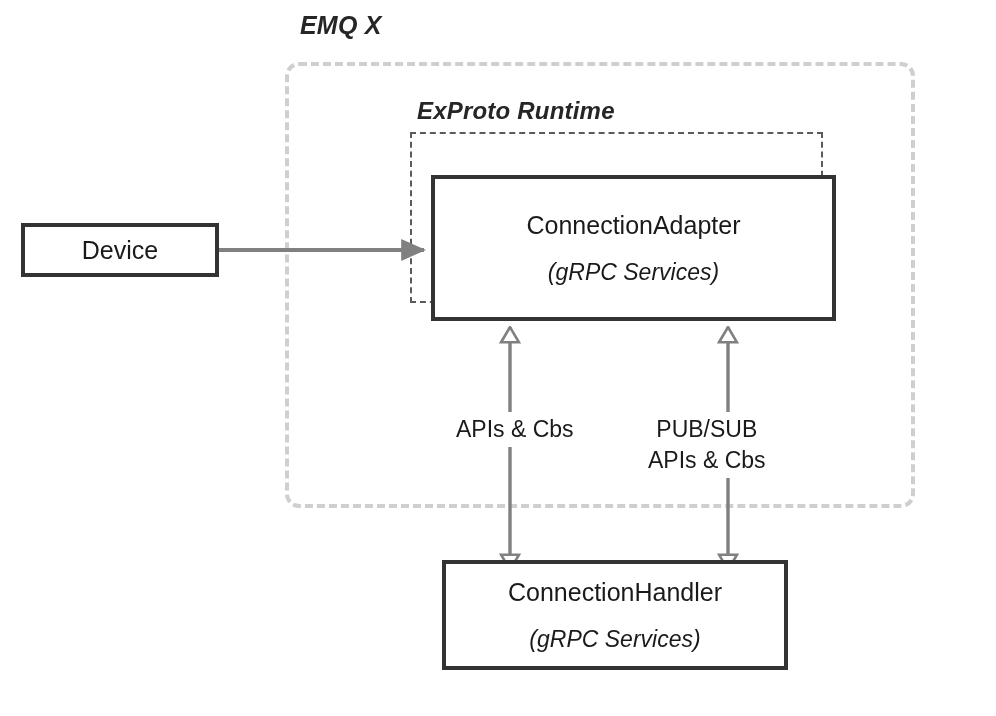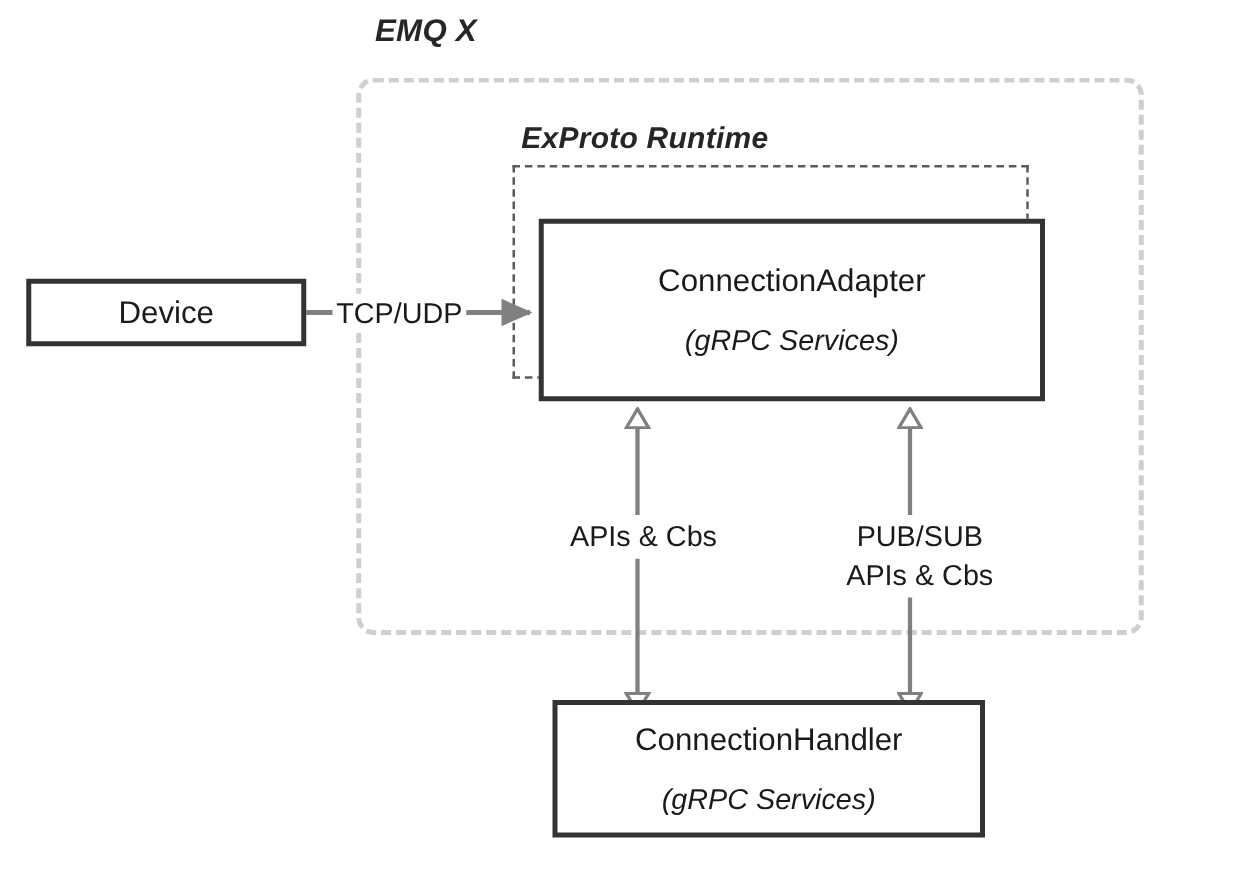--- a/index.html
+++ b/index.html
@@ -85,21 +85,21 @@
     font-style: italic;
     line-height: 1.22;
     white-space: nowrap;
     margin-top: 17px;
     text-align: right;
   }
 
   .node-device {
     left: 21px;
     top: 223px;
-    width: 224px;
+    width: 198px;
     height: 54px;
   }
   .node-adapter {
     left: 431px;
     top: 175px;
     width: 405px;
     height: 146px;
   }
   .node-handler {
     left: 442px;
@@ -134,21 +134,21 @@
     left: 266px;
     top: 235px;
     padding: 0 3px;
   }
   .label-socket {
     left: 452px;
     top: 412px;
     padding: 2px 4px;
   }
   .label-pubsub {
-    left: 673px;
+    left: 644px;
     top: 412px;
     padding: 2px 4px;
   }
 </style>
 </head>
 <body>
 
 <div id="canvas">
 
   <div class="group-outer"></div>
@@ -173,21 +173,20 @@
 
     <g>
       <line x1="510" y1="327" x2="510" y2="570" stroke="#808080" stroke-width="3.4" marker-start="url(#arrow-open)" marker-end="url(#arrow-open)"></line>
     </g>
 
     <g>
       <line x1="728" y1="327" x2="728" y2="570" stroke="#808080" stroke-width="3.4" marker-start="url(#arrow-open)" marker-end="url(#arrow-open)"></line>
     </g>
   </svg>
 
-  <div class="edge-label label-tcpudp">TCP/UDP</div>
 
   <div class="edge-label label-socket">
     <div>APIs &amp; Cbs</div>
   </div>
 
   <div class="edge-label label-pubsub">
     <div>PUB/SUB</div>
     <div>APIs &amp; Cbs</div>
   </div>
 

